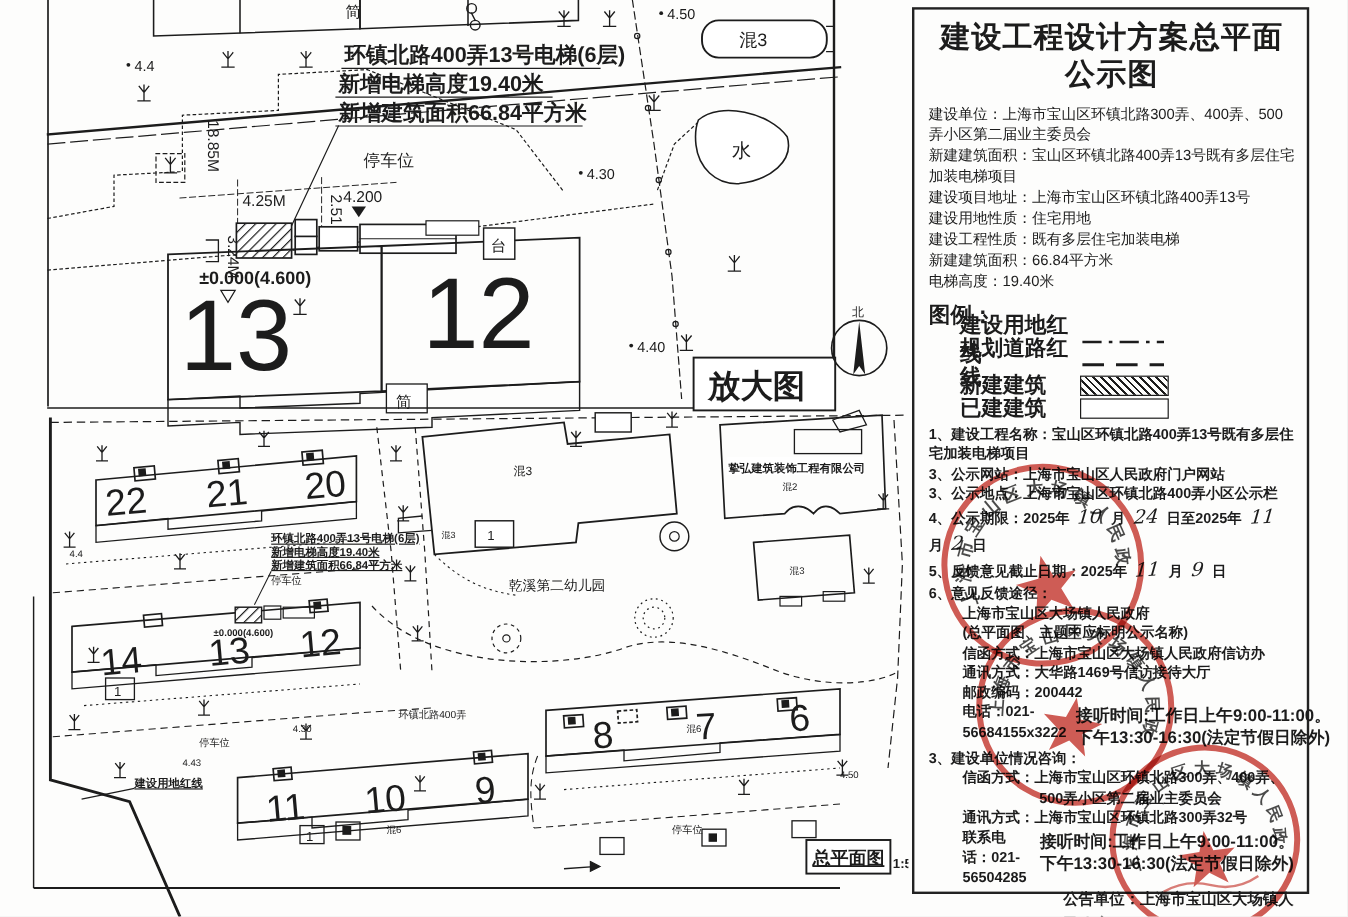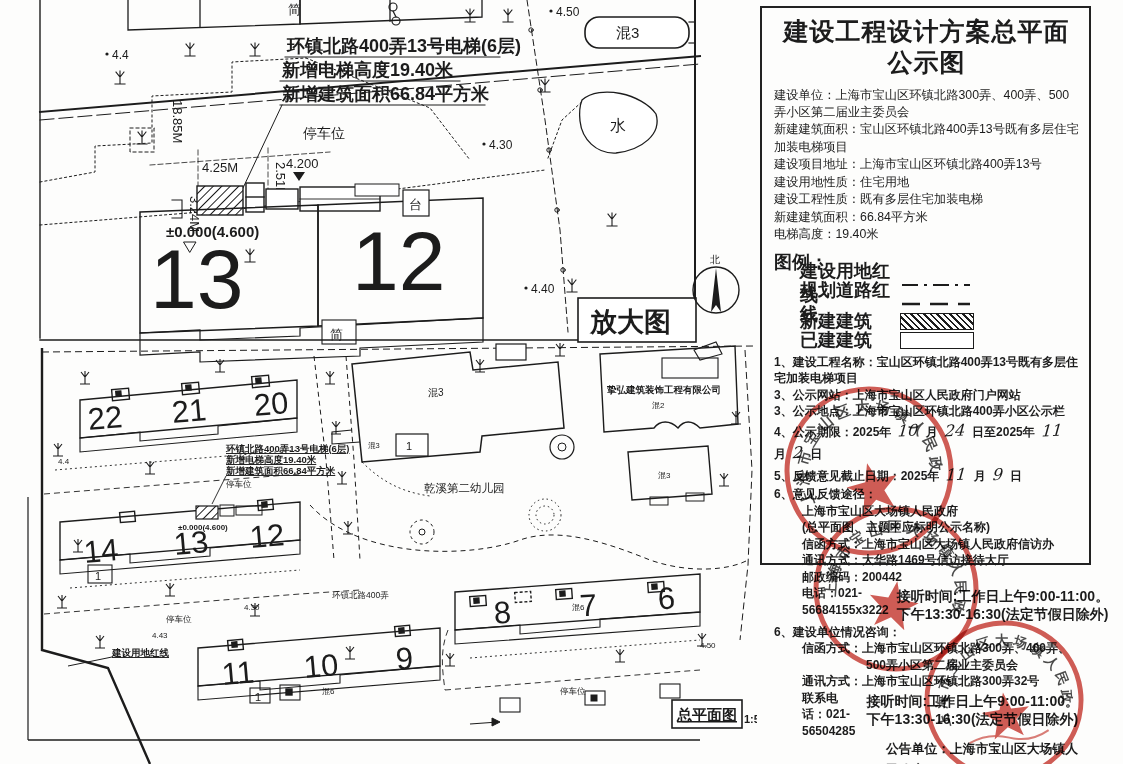--- a/index.html
+++ b/index.html
@@ -1,21 +1,21 @@
 <!DOCTYPE html>
 <html><head>
 <meta charset="utf-8">
 <style>
   html,body{margin:0;padding:0;background:#e8e8e6;}
   .page{position:relative;width:1123px;height:764px;background:#fdfdfc;overflow:hidden;
         font-family:"Liberation Sans","DejaVu Sans",sans-serif;color:#1c1c1c;}
   svg text{font-family:"Liberation Sans","DejaVu Sans",sans-serif;fill:#1c1c1c;}
 
   
-  .panel{position:absolute;left:760px;top:6px;width:331px;height:559px;border:2px solid #222;
+  .panel{position:absolute;left:760px;top:6px;width:331px;height:739px;border:2px solid #222;
          box-sizing:border-box;padding:8px 10px 6px 12px;display:flex;flex-direction:column;background:#fdfdfc;}
   .panel-title{font-size:25px;font-weight:bold;text-align:center;line-height:1.25;letter-spacing:1px;margin-bottom:8px;}
   .info-block{font-size:12.3px;font-weight:normal;line-height:1.42;}
   .info-line{margin:0;}
   .legend{margin:6px 0 4px 0;font-size:18px;font-weight:bold;}
   .legend-row{display:flex;align-items:center;padding-left:26px;height:19px;}
   .legend-label{width:100px;}
   .swatch{width:72px;height:15px;display:inline-block;position:relative;}
   .swatch.hatch{border:1.6px solid #1c1c1c;background:repeating-linear-gradient(45deg,transparent 0 3px,#1c1c1c 3px 4.6px);}
   .swatch.empty{border:1.6px solid #1c1c1c;background:#fff;}
@@ -432,21 +432,21 @@
     <p class="note-line sub">(总平面图、主题中应标明公示名称)</p>
     <p class="note-line sub">信函方式：上海市宝山区大场镇人民政府信访办</p>
     <p class="note-line sub">通讯方式：大华路1469号信访接待大厅</p>
     <p class="note-line sub">邮政编码：200442</p>
     <div class="note-line sub flexline">
       <span>电话：021-56684155x3222</span>
       <span class="phone-note">
         <span>接听时间:工作日上午9:00-11:00。</span><br><span>下午13:30-16:30(法定节假日除外)</span>
       </span>
     </div>
-    <p class="note-line">6、建设单位情况咨询：</p>
+    <p class="note-line">3、建设单位情况咨询：</p>
     <p class="note-line sub hang">信函方式：上海市宝山区环镇北路300弄、400弄、500弄小区第二届业主委员会</p>
     <p class="note-line sub">通讯方式：上海市宝山区环镇北路300弄32号</p>
     <div class="note-line sub flexline">
       <span>联系电话：021-56504285</span>
       <span class="phone-note">
         <span>接听时间:工作日上午9:00-11:00。</span><br><span>下午13:30-16:30(法定节假日除外)</span>
       </span>
     </div>
   </div>
 

